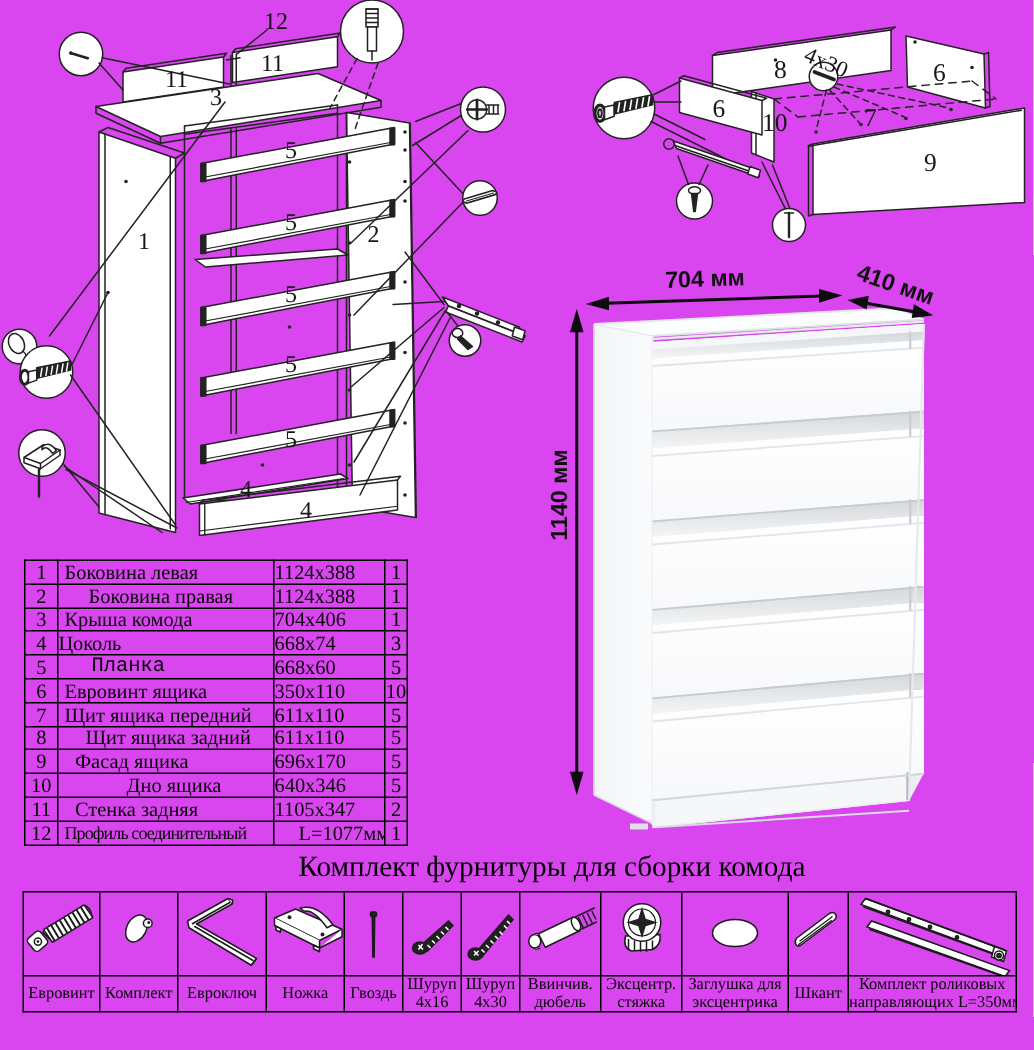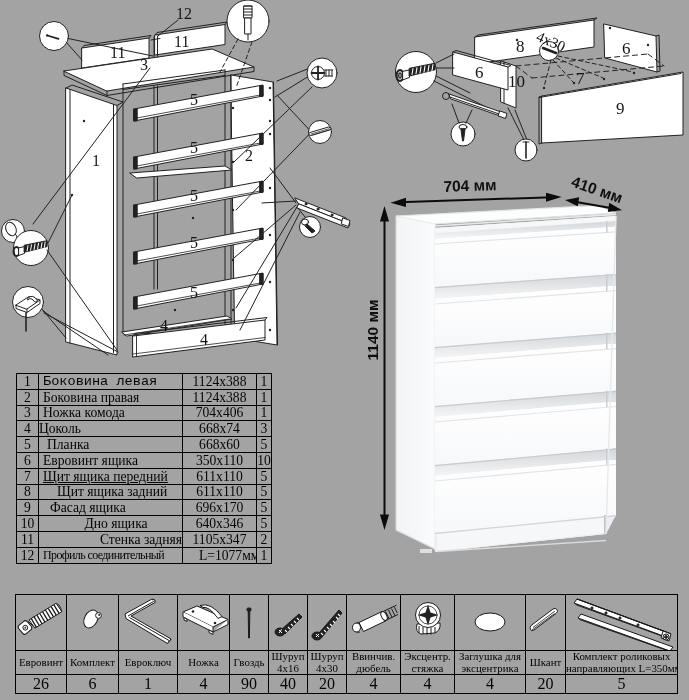--- a/index.html
+++ b/index.html
@@ -1,26 +1,26 @@
 <!DOCTYPE html>
 <html><head><meta charset="utf-8">
 <style>
 html,body{margin:0;padding:0;background:#fff;}
-#page{position:relative;width:689px;height:700px;background:#a3a3a3;overflow:hidden;
+#page{position:relative;width:689px;height:700px;background:#d946ef;overflow:hidden;
  font-family:"Liberation Serif",serif;color:rgba(0,0,0,0.98);}
 svg{display:block}
 #exploded{position:absolute;left:0;top:0;}
 #drawerdiag{position:absolute;left:390px;top:8px;}
 #cab{position:absolute;left:355px;top:175px;}
 #ptable{position:absolute;left:16px;top:373px;border-collapse:collapse;table-layout:fixed;width:255px;}
 #ptable td{border:1px solid #000;height:14.8px;padding:0;font-size:13.6px;line-height:13px;
  font-family:"Liberation Serif",serif;white-space:nowrap;overflow:hidden;}
 #ptable .c1{text-align:center;}
 #ptable .c2{text-align:left;}
-#ptable .c3{text-align:center;}
+#ptable .c3{text-align:left;}
 #ptable .c4{text-align:center;}
 #title{position:absolute;left:150px;top:568px;width:436px;text-align:center;
  font-size:19.5px;font-family:"Liberation Serif",serif;color:#000;}
 #hwtable{position:absolute;left:15px;top:594px;border-collapse:collapse;table-layout:fixed;width:662px;}
 #hwtable td{border:1px solid #000;padding:0;text-align:center;vertical-align:middle;
  font-family:"Liberation Serif",serif;overflow:hidden;white-space:nowrap;margin-left:32px;}
 #hwtable tr.icons td{height:55px;}
 #hwtable td.lab{height:23px;font-size:10.9px;line-height:11.3px;}
 #hwtable td.num{height:18px;font-size:16px;line-height:18px;}
 #hwtable svg{margin:0 auto;}
@@ -384,57 +384,57 @@
 <table id="ptable">
       <colgroup>
         <col style="width:22px">
         <col style="width:144px">
         <col style="width:74px">
         <col style="width:15px">
       </colgroup>
       <tbody>
 <tr>
           <td class="c1">1</td>
-          <td class="c2" style="padding-left:4px;font-family:Liberation Mono, monospace;">Боковина левая</td>
+          <td class="c2" style="padding-left:4px;">Боковина левая</td>
           <td class="c3">1124х388</td>
           <td class="c4">1</td>
         </tr>
 <tr>
           <td class="c1">2</td>
-          <td class="c2" style="padding-left:4px;">Боковина правая</td>
+          <td class="c2" style="padding-left:20px;">Боковина правая</td>
           <td class="c3">1124х388</td>
           <td class="c4">1</td>
         </tr>
 <tr>
           <td class="c1">3</td>
-          <td class="c2" style="padding-left:4px;">Ножка комода</td>
+          <td class="c2" style="padding-left:4px;">Крыша комода</td>
           <td class="c3">704х406</td>
           <td class="c4">1</td>
         </tr>
 <tr>
           <td class="c1">4</td>
           <td class="c2" style="padding-left:0;">Цоколь</td>
           <td class="c3">668х74</td>
           <td class="c4">3</td>
         </tr>
 <tr>
           <td class="c1">5</td>
-          <td class="c2" style="padding-left:8px;">Планка</td>
+          <td class="c2" style="padding-left:22px;font-family:Liberation Mono, monospace;">Планка</td>
           <td class="c3">668х60</td>
           <td class="c4">5</td>
         </tr>
 <tr>
           <td class="c1">6</td>
           <td class="c2" style="padding-left:4px;">Евровинт ящика</td>
           <td class="c3">350х110</td>
           <td class="c4">10</td>
         </tr>
 <tr>
           <td class="c1">7</td>
-          <td class="c2" style="padding-left:4px;text-decoration:underline;">Щит ящика передний</td>
+          <td class="c2" style="padding-left:4px;">Щит ящика передний</td>
           <td class="c3">611х110</td>
           <td class="c4">5</td>
         </tr>
 <tr>
           <td class="c1">8</td>
           <td class="c2" style="padding-left:18px;">Щит ящика задний</td>
           <td class="c3">611х110</td>
           <td class="c4">5</td>
         </tr>
 <tr>
@@ -444,33 +444,34 @@
           <td class="c4">5</td>
         </tr>
 <tr>
           <td class="c1">10</td>
           <td class="c2" style="padding-left:11px;text-align:center;">Дно ящика</td>
           <td class="c3">640х346</td>
           <td class="c4">5</td>
         </tr>
 <tr>
           <td class="c1">11</td>
-          <td class="c2" style="text-align:right;">Стенка задняя</td>
+          <td class="c2" style="padding-left:11px;">Стенка задняя</td>
           <td class="c3">1105х347</td>
           <td class="c4">2</td>
         </tr>
 <tr>
           <td class="c1">12</td>
           <td class="c2" style="padding-left:4px;font-size:12px;letter-spacing:-0.6px;">Профиль соединительный</td>
           <td class="c3" style="text-align:center;padding-left:16px;margin-top:33px;">L=1077мм</td>
           <td class="c4">1</td>
         </tr>
 </tbody>
     </table>
 
+<div id="title">Комплект фурнитуры для сборки комода</div>
 
 <table id="hwtable">
 <colgroup>
         <col style="width:51px">
         <col style="width:52px">
         <col style="width:59px">
         <col style="width:52px">
         <col style="width:39px">
         <col style="width:39px">
         <col style="width:39px">
@@ -617,30 +618,16 @@
           <td class="lab">Ножка</td>
           <td class="lab">Гвоздь</td>
           <td class="lab">Шуруп<br>4х16</td>
           <td class="lab">Шуруп<br>4х30</td>
           <td class="lab">Ввинчив.<br>дюбель</td>
           <td class="lab">Эксцентр.<br>стяжка</td>
           <td class="lab">Заглушка для<br>эксцентрика</td>
           <td class="lab">Шкант</td>
           <td class="lab">Комплект роликовых<br>направляющих L=350мм</td>
         </tr>
-<tr>
-          <td class="num">26</td>
-          <td class="num">6</td>
-          <td class="num">1</td>
-          <td class="num">4</td>
-          <td class="num">90</td>
-          <td class="num">40</td>
-          <td class="num">20</td>
-          <td class="num">4</td>
-          <td class="num">4</td>
-          <td class="num">4</td>
-          <td class="num">20</td>
-          <td class="num">5</td>
-        </tr>
 </tbody>
     </table>
 
 </div>
 
 </body></html>

